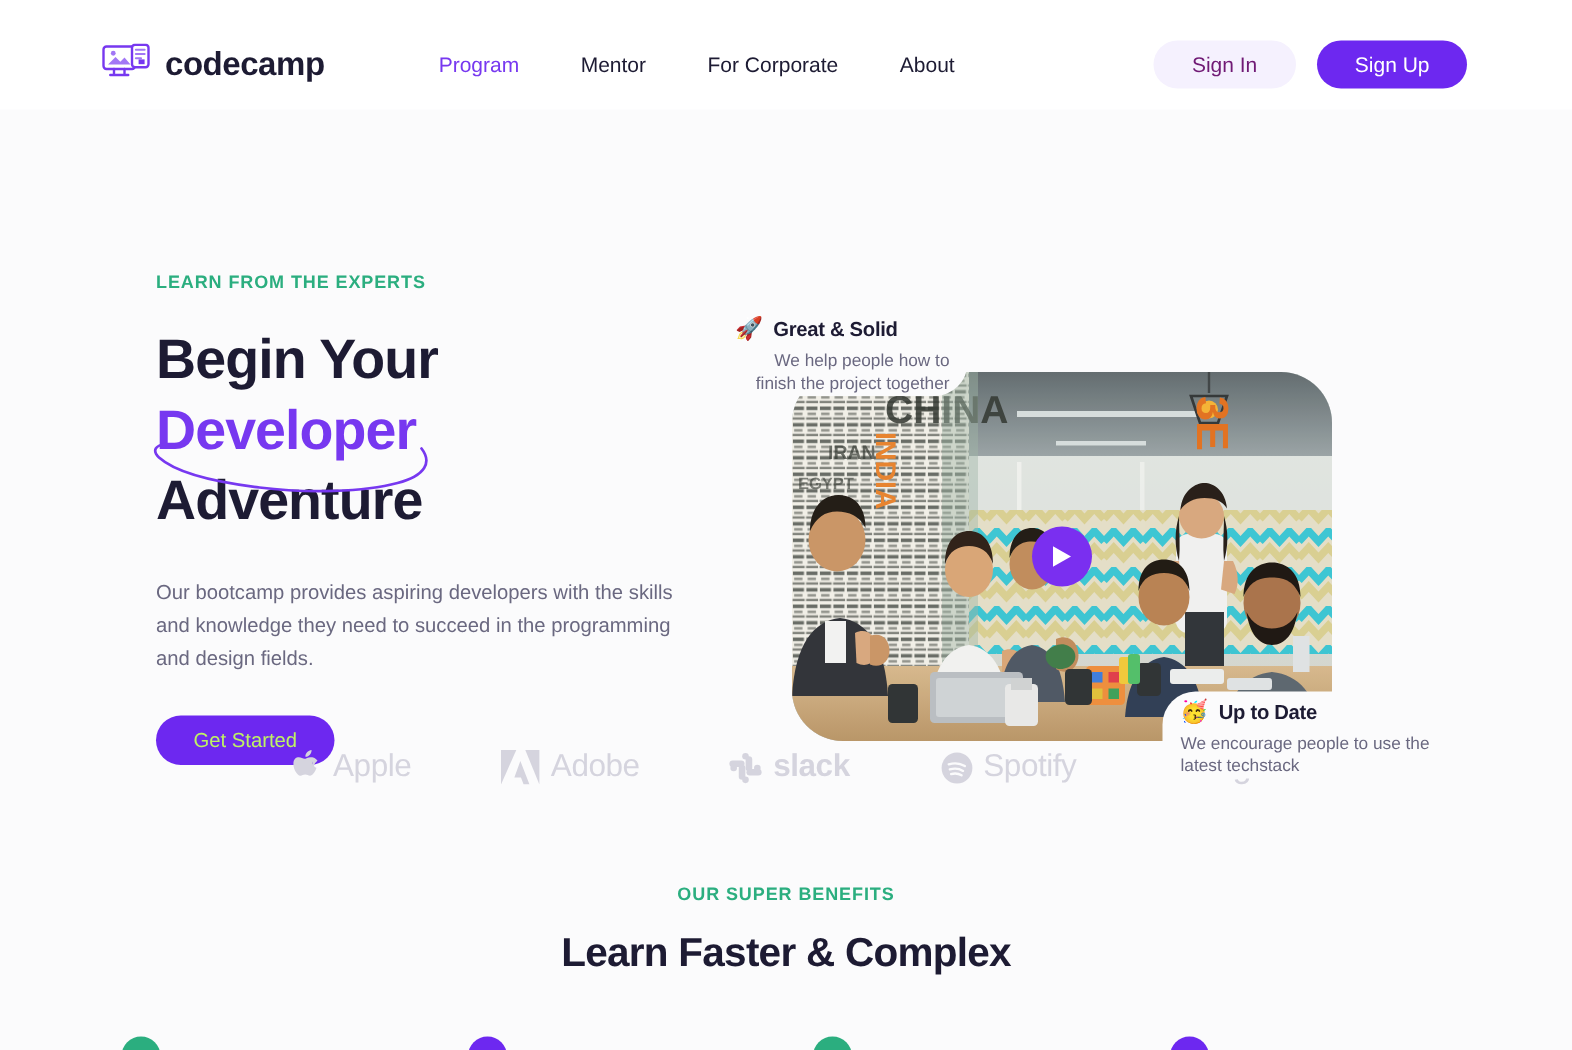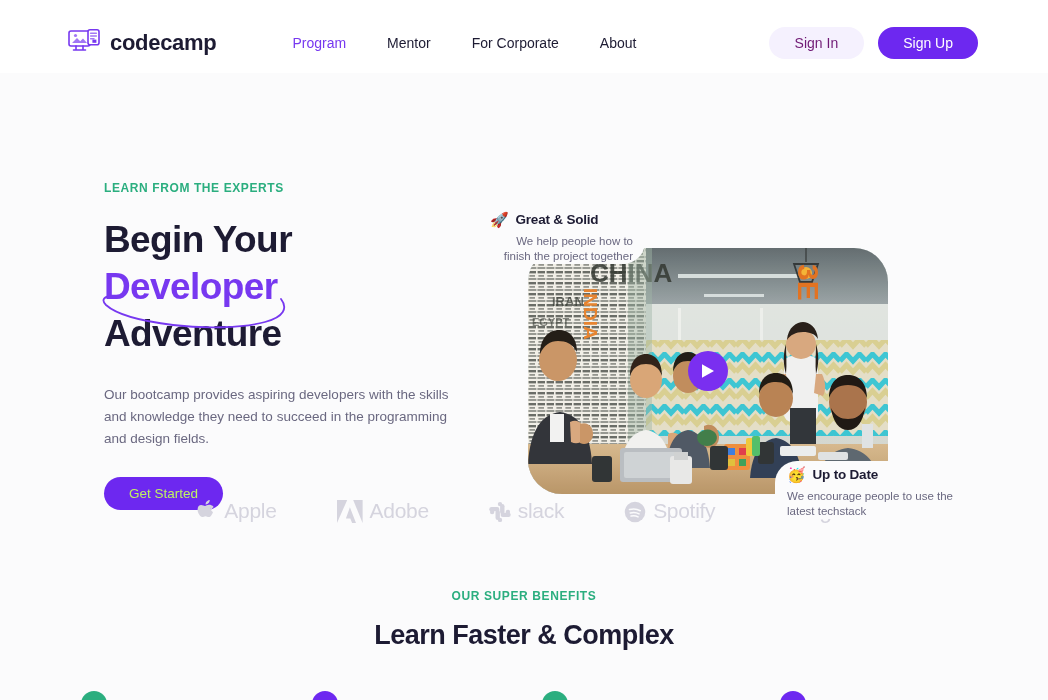--- a/index.html
+++ b/index.html
@@ -231,21 +231,21 @@
     align-items: flex-end;
     gap: 7px;
     color: #d5d4de;
   }
   .logo-item svg { display: block; }
   .logo-word {
     font-size: 21px;
     letter-spacing: -0.3px;
     color: #d5d4de;
   }
-  .logo-word.bold { font-weight: 400; }
+  .logo-word.bold { font-weight: 700; }
 
   
   .benefits {
     position: absolute;
     top: 589px;
     left: 0;
     width: 100%;
     text-align: center;
   }
   .benefits-eyebrow {

